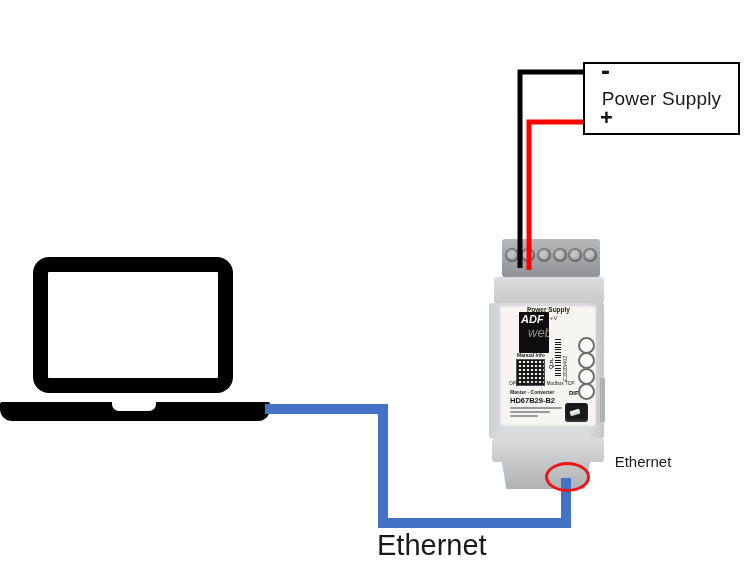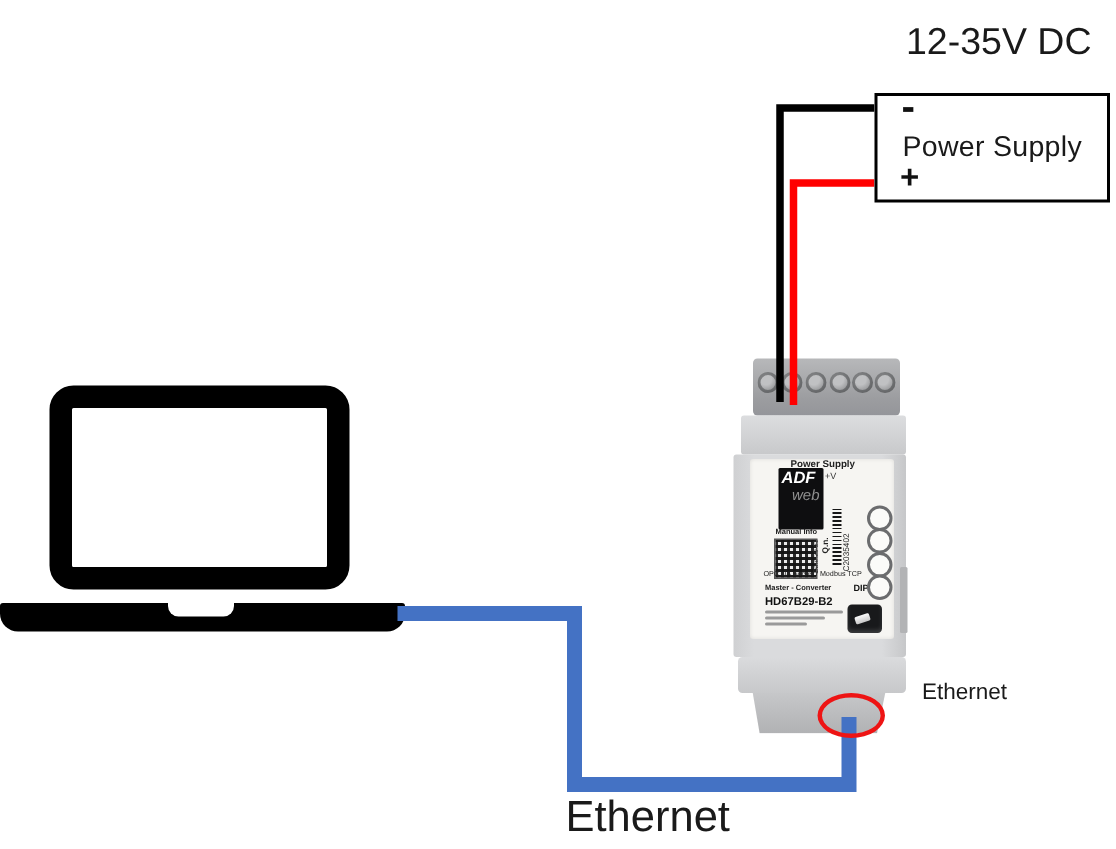--- a/index.html
+++ b/index.html
@@ -44,21 +44,21 @@
     background:linear-gradient(180deg,#c6c7c9,#b1b2b4);
     clip-path:polygon(2% 0,98% 0,92% 100%,7% 100%);}
   .din-clip{left:600px;top:378px;width:5px;height:44px;background:#b2b3b5;border-radius:1px;}
 
   
   .lbl-power{left:527px;top:306px;font-size:6.5px;font-weight:700;color:#222;}
   .lbl-0v{left:531px;top:315px;font-size:6px;color:#333;}
   .lbl-pv{left:550px;top:315px;font-size:6px;color:#333;}
   .adf-logo{left:519px;top:312px;width:30px;height:41px;background:#0e0e10;border-radius:1px;overflow:hidden;}
   .adf-top{position:absolute;left:2px;top:1px;color:#fff;font-weight:700;font-style:italic;font-size:11px;}
-  .adf-bottom{position:absolute;left:9px;top:13px;color:#8f8f8f;font-style:italic;font-size:10px;}
+  .adf-bottom{position:absolute;left:9px;top:13px;color:#8f8f8f;font-style:italic;font-size:13px;}
   .lbl-manual{left:517px;top:352px;font-size:5px;font-weight:700;color:#222;white-space:nowrap;}
   .qr{left:516px;top:359px;width:29px;height:27px;border:1px solid #555;
     background:
       repeating-linear-gradient(90deg,rgba(20,20,20,.9) 0 2px,transparent 2px 4px),
       repeating-linear-gradient(0deg,#1c1c1c 0 2px,#ececec 2px 4px);}
   .vtext{writing-mode:vertical-rl;transform:rotate(180deg);white-space:nowrap;color:#333;}
   .date-v{left:541px;top:336px;height:46px;font-size:4.5px;}
   .qn-v{left:548px;top:347px;height:22px;font-size:5.5px;font-weight:700;color:#222;}
   .barcode-v{left:555px;top:339px;width:6px;height:38px;
     background:repeating-linear-gradient(180deg,#161616 0 1px,transparent 1px 2.6px);}
@@ -144,21 +144,20 @@
   <svg class="overlay" width="744" height="566">
     <polyline points="583,72 520,72 520,268" fill="none" stroke="#000000" stroke-width="5"></polyline>
     <polyline points="583,122 529,122 529,270" fill="none" stroke="#FF0000" stroke-width="5"></polyline>
   </svg>
 
   <div class="abs ps-box">
     <span class="ps-title">Power Supply</span>
   </div>
   <div class="abs ps-minus">-</div>
   <div class="abs ps-plus">+</div>
-  <div class="abs voltage-label">12-35V DC</div>
 
   <svg class="overlay" width="744" height="566">
     <polyline points="265,409 383,409 383,523 566,523 566,478" fill="none" stroke="#4472C4" stroke-width="10" stroke-linejoin="miter"></polyline>
   </svg>
 
   <div class="abs port-ellipse"></div>
 
   <div class="abs eth-cable-label">Ethernet</div>
   <div class="abs eth-port-label">
     <div>Ethernet</div>

